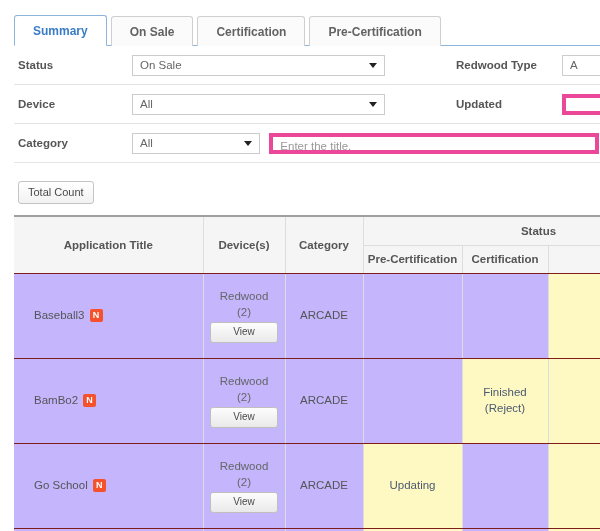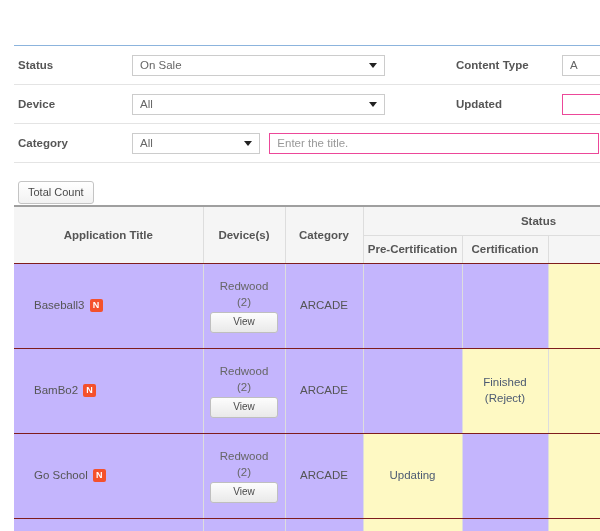--- a/index.html
+++ b/index.html
@@ -128,40 +128,40 @@
     border-right: 4px solid transparent;
     border-top: 5px solid #222222;
   }
   .sel-wide   { width: 253px; }
   .sel-narrow { width: 128px; }
 
   .txt {
     display: inline-block;
     height: 21px;
     box-sizing: border-box;
-    border: 1px solid #ec4899;
+    border: 4px solid #ec4899;
     background: #ffffff;
     vertical-align: middle;
     margin-left: 6px;
   }
   .txt .ph {
     display: block;
     line-height: 19px;
     padding: 0 7px;
     font-size: 11.5px;
     color: #999999;
     white-space: nowrap;
     overflow: hidden;
   }
   .txt-title { width: 330px; }
   .txt-date  { width: 120px; }
 
   
   .btnbar {
-    padding: 18px 0 1px 18px;
+    padding: 18px 0 11px 18px;
   }
   .btn {
     display: inline-block;
     font-size: 11px;
     color: #4a4a4a;
     padding: 4px 9px 5px;
     background: linear-gradient(to bottom, #ffffff 0%, #f2f2f2 100%);
     border: 1px solid #c4c4c4;
     border-radius: 3px;
     cursor: pointer;
@@ -252,37 +252,43 @@
   .cw-pre   { width: 99px; }
   .cw-cert  { width: 86px; }
   .cw-sale  { width: 166px; }
 </style>
 </head>
 <body>
 
 <div id="app">
 
   <div class="tabs-wrap">
+    <div class="tabs">
+      <div class="tab active">Summary</div>
+      <div class="tab">On Sale</div>
+      <div class="tab">Certification</div>
+      <div class="tab">Pre-Certification</div>
+    </div>
     <div class="tabs-rule"></div>
   </div>
 
   <table class="filter">
     <tbody>
       <tr>
         <td class="col-lbl">
           <span class="lbl">Status</span>
         </td>
         <td class="col-ctl">
           <span class="sel sel-wide">
             <span class="sel-text">On Sale</span>
             <span class="arrow"></span>
           </span>
         </td>
         <td class="col-lbl2">
-          <span class="lbl">Content Type</span>
+          <span class="lbl">Redwood Type</span>
         </td>
         <td>
           <span class="sel sel-wide">
             <span class="sel-text">A</span>
             
           </span>
         </td>
       </tr>
       <tr>
         <td class="col-lbl">

